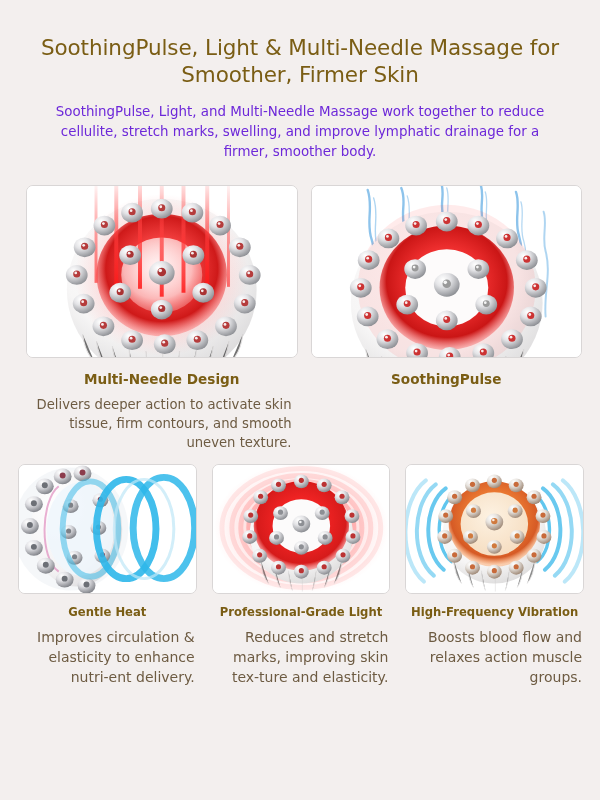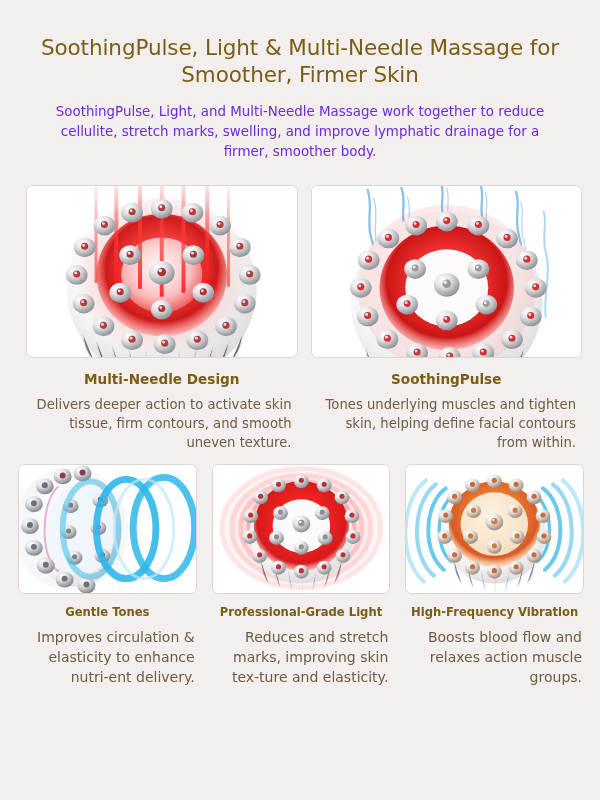--- a/index.html
+++ b/index.html
@@ -456,21 +456,20 @@
             </g>
           <g>
               <ellipse cx="180" cy="120" rx="11" ry="10" fill="url(#t2tip)"></ellipse>
               <circle cx="180" cy="119" r="3.5" fill="#999"></circle>
               <circle cx="179" cy="118" r="1.4" fill="#fff" opacity="0.9"></circle>
             </g>
         </g>
       </svg>
     </div>
     <div class="card-title">SoothingPulse</div>
-    <div class="card-desc">Tones underlying muscles and tighten skin, helping define facial contours from within.</div>
   </div>
 </div>
 
 <div class="grid-bottom">
 
   <div class="card">
     <div class="card-media">
       <svg class="device-svg" viewBox="0 0 178 130" preserveAspectRatio="xMidYMid slice">
         <defs>
           <radialGradient id="b1body" cx="30%" cy="30%" r="80%">
@@ -557,21 +556,21 @@
         </g>
 
         <g fill="none">
           <ellipse cx="72" cy="65" rx="28" ry="48" stroke="#3fbbe8" stroke-width="6" opacity="0.55"></ellipse>
           <ellipse cx="108" cy="65" rx="30" ry="50" stroke="#2eb7ea" stroke-width="7" opacity="0.9"></ellipse>
           <ellipse cx="146" cy="64" rx="31" ry="51" stroke="#2eb7ea" stroke-width="7" opacity="0.85"></ellipse>
           <ellipse cx="126" cy="65" rx="30" ry="50" stroke="#bfe7f6" stroke-width="3" opacity="0.7"></ellipse>
         </g>
       </svg>
     </div>
-    <div class="card-title">Gentle Tones</div>
+    <div class="card-title">Gentle Heat</div>
     <div class="card-desc">Improves circulation &amp; elasticity to enhance nutri-ent  delivery.</div>
   </div>
 
   <div class="card">
     <div class="card-media">
       <svg class="device-svg" viewBox="0 0 178 130" preserveAspectRatio="xMidYMid slice">
         <defs>
           <radialGradient id="b2halo" cx="50%" cy="50%" r="50%">
             <stop offset="0%" stop-color="#ff2020" stop-opacity="0.5"></stop>
             <stop offset="55%" stop-color="#ff4a4a" stop-opacity="0.2"></stop>

